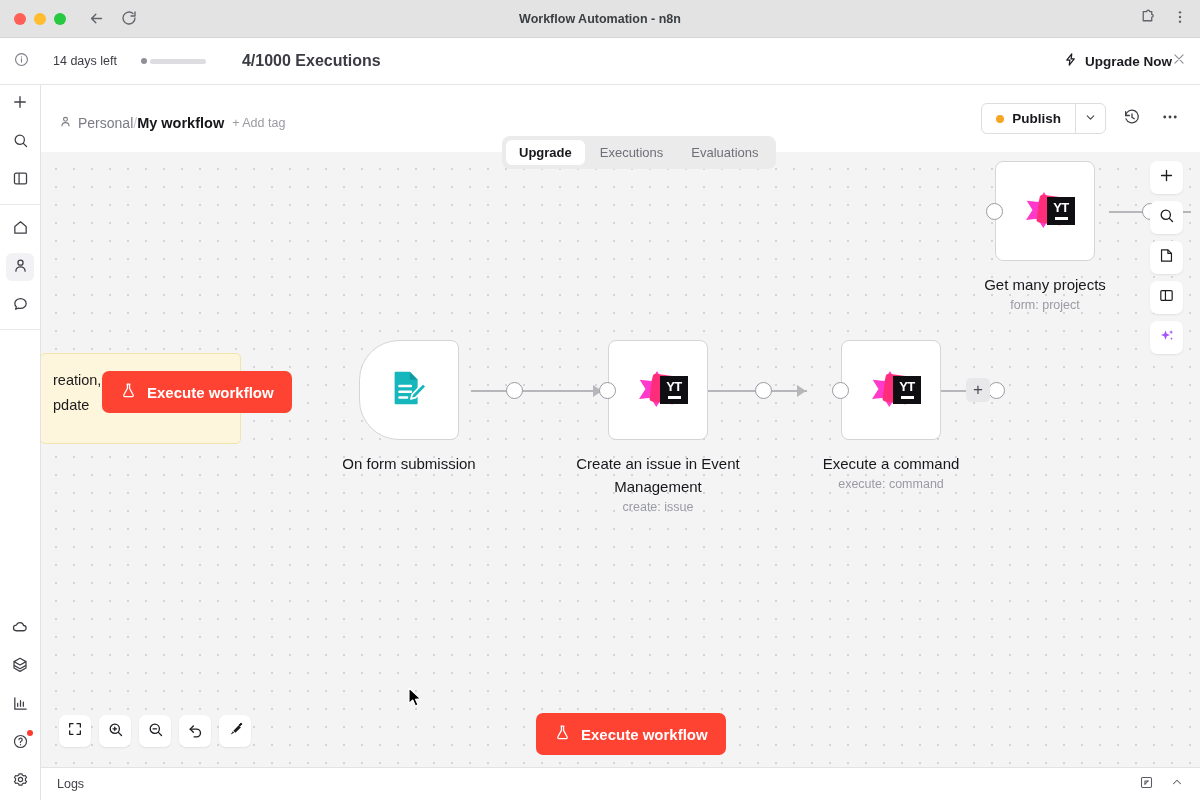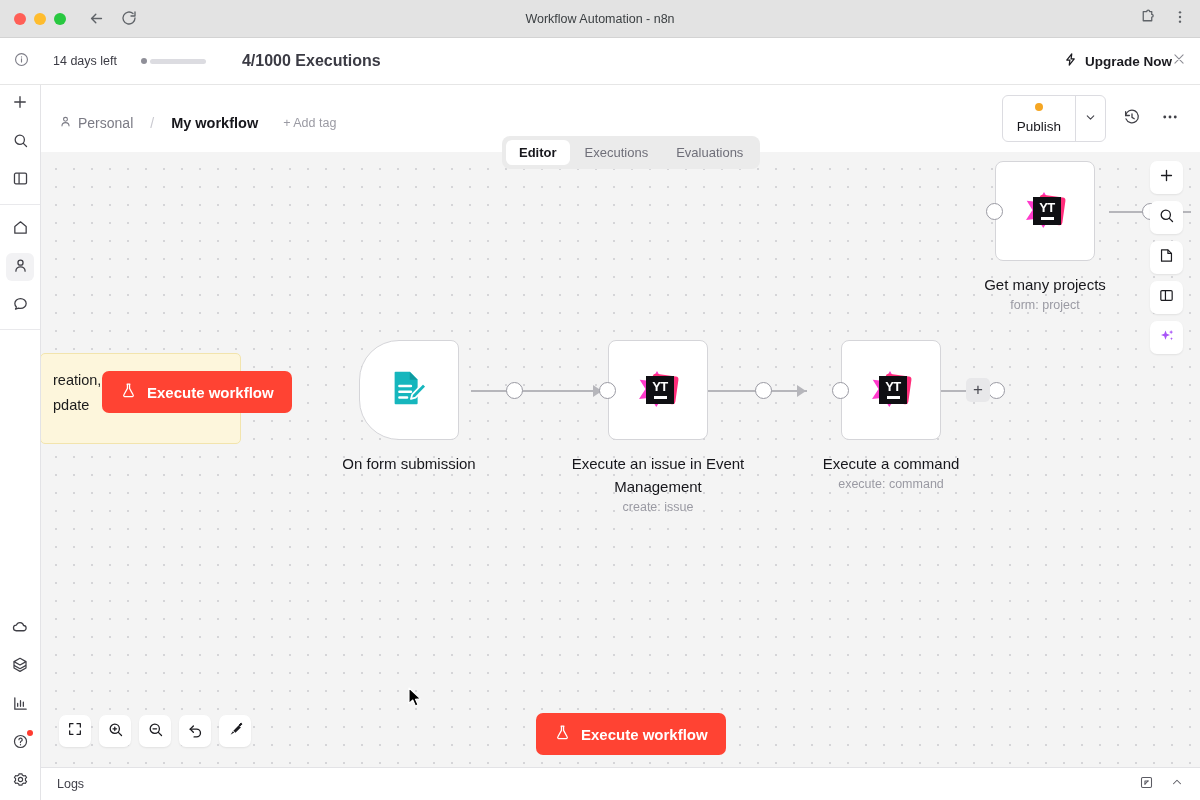--- a/index.html
+++ b/index.html
@@ -20,21 +20,21 @@
   }
   .traffic { display: flex; gap: 8px; margin-left: 14px; }
   .light { width: 12px; height: 12px; border-radius: 50%; }
   .light.red { background: #ff5f57; }
   .light.yellow { background: #febc2e; }
   .light.green { background: #28c840; }
   .nav-btns { display: flex; gap: 16px; margin-left: 22px; color: #5f6368; }
   .nav-btns svg { display: block; }
   .tab-title {
     position: absolute; left: 0; right: 0; text-align: center;
-    font-size: 12.5px; color: #3c4043;
+    font-size: 12.5px; color: #3c4043; font-weight: bold;
   }
   .chrome-right {
     position: absolute; right: 12px; display: flex; align-items: center; gap: 16px;
     color: #5f6368;
   }
 
   
   .banner {
     position: absolute; top: 38px; left: 0; width: 1200px; height: 47px;
     background: #ffffff; border-bottom: 1px solid #e6e6e6;
@@ -69,30 +69,30 @@
   .notif-dot {
     position: absolute; top: 1px; right: 1px;
     width: 6px; height: 6px; border-radius: 50%; background: #ff3b30;
   }
 
   
   .wf-header {
     position: absolute; top: 85px; left: 41px; width: 1159px; height: 67px;
     background: #ffffff; display: flex; align-items: center; padding: 0 18px;
   }
-  .breadcrumb { display: flex; align-items: center; gap: 17px; margin-top: 8px; }
+  .breadcrumb { display: flex; align-items: center; gap: 0; margin-top: 8px; }
   .bc-personal { display: flex; align-items: center; gap: 6px; font-size: 14px; color: #7b7b85; cursor: pointer; }
   .bc-sep { color: #c9c9d0; font-size: 14px; }
   .bc-name { font-size: 14.5px; color: #17171c; font-weight: bold; cursor: pointer; }
   .bc-addtag { font-size: 12.5px; color: #9a9aa3; margin-left: 8px; cursor: pointer; }
   .wf-actions { margin-left: auto; display: flex; align-items: center; gap: 14px; }
   .publish-group { display: flex; border: 1px solid #dcdce1; border-radius: 6px; overflow: hidden; background: #fff; }
   .publish-btn {
     display: flex; align-items: center; gap: 8px;
-    padding: 7px 14px; font-size: 13.5px; color: #17171c; font-weight: normal; cursor: pointer; flex-direction: column;
+    padding: 7px 14px; font-size: 13.5px; color: #17171c; font-weight: bold; cursor: pointer;
   }
   .publish-dot { width: 8px; height: 8px; border-radius: 50%; background: #f5a623; }
   .publish-caret {
     width: 30px; display: flex; align-items: center; justify-content: center;
     border-left: 1px solid #dcdce1; color: #45454d; cursor: pointer;
   }
   .icon-btn { color: #3f3f46; cursor: pointer; display: flex; align-items: center; justify-content: center; width: 24px; height: 24px;}
 
   
   .tabs {
@@ -158,21 +158,21 @@
   .yt-burst {
     position: absolute; left: 4px; top: 4px; width: 36px; height: 36px;
     background: #ff3acb;
     clip-path: polygon(50% 0%, 66% 28%, 100% 26%, 80% 52%, 100% 80%, 64% 76%, 48% 100%, 32% 74%, 0% 78%, 18% 50%, 2% 24%, 34% 28%);
   }
   .yt-burst2 {
     position: absolute; left: 16px; top: 8px; width: 26px; height: 28px;
     background: #ff2d7a; border-radius: 3px; transform: rotate(8deg);
   }
   .yt-square {
-    position: absolute; left: 11px; top: 9px; width: 28px; height: 28px;
+    position: absolute; left: 25px; top: 9px; width: 28px; height: 28px;
     background: #0f0f13; display: flex; flex-direction: column;
     align-items: center; justify-content: center;
   }
   .yt-text { color: #ffffff; font-size: 13px; font-weight: bold; line-height: 12px; letter-spacing: -0.5px; }
   .yt-bar { width: 13px; height: 2.5px; background: #ffffff; margin-top: 3px; }
 
   
   .exec-btn {
     display: flex; align-items: center; gap: 10px;
     background: #ff4333; color: #ffffff; border-radius: 7px;
@@ -423,21 +423,21 @@
               <circle cx="5" cy="12" r="1.9"></circle>
               <circle cx="12" cy="12" r="1.9"></circle>
               <circle cx="19" cy="12" r="1.9"></circle>
             </svg>
         </span>
       </span>
     </div>
   </div>
 
   <div class="tabs">
-    <div class="tab active">Editor</div>
+    <div class="tab active">Upgrade</div>
     <div class="tab">Executions</div>
     <div class="tab">Evaluations</div>
   </div>
 
   <div class="canvas">
 
     <div class="sticky">
       <div>reation, </div>
       <div>pdate</div>
     </div>
@@ -470,21 +470,21 @@
           <span class="yt-burst"></span>
             <span class="yt-burst2"></span>
           <span class="yt-square">
             <span class="yt-text">YT</span>
             <span class="yt-bar"></span>
           </span>
         </span>
         <span class="port left"></span>
         <span class="port right"></span>
       </div>
-      <div class="node-label">Execute an issue in Event Management</div>
+      <div class="node-label">Create an issue in Event Management</div>
       <div class="node-sub">create: issue</div>
     </div>
 
     <div class="node" style="left:800px; top:188px;">
       <div class="node-box">
         <span class="yt-logo">
           <span class="yt-burst"></span>
             <span class="yt-burst2"></span>
           <span class="yt-square">
             <span class="yt-text">YT</span>

